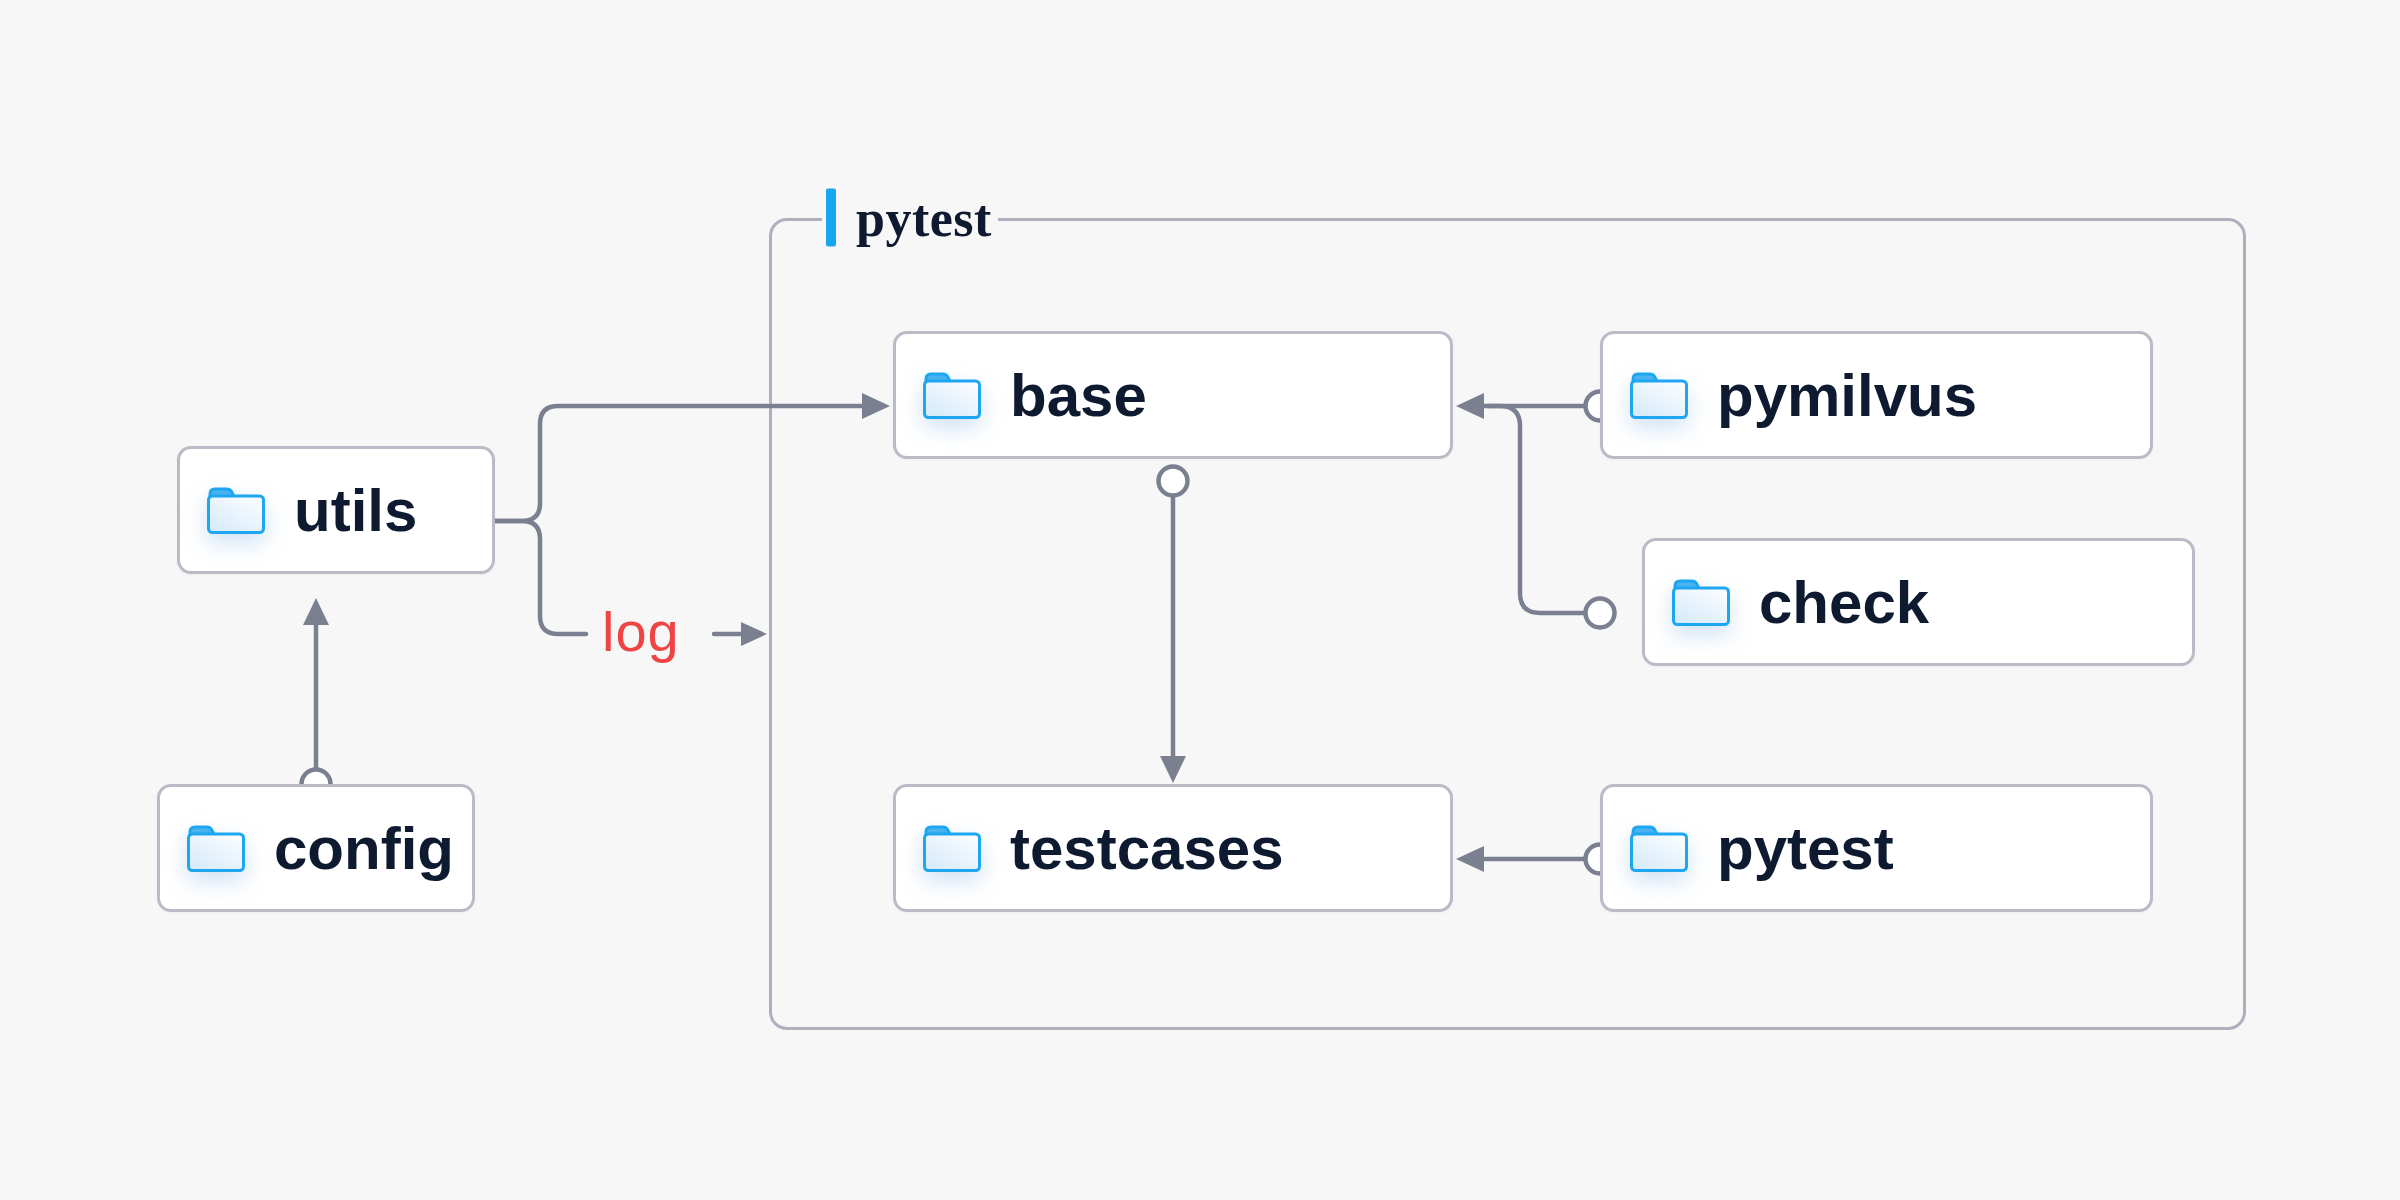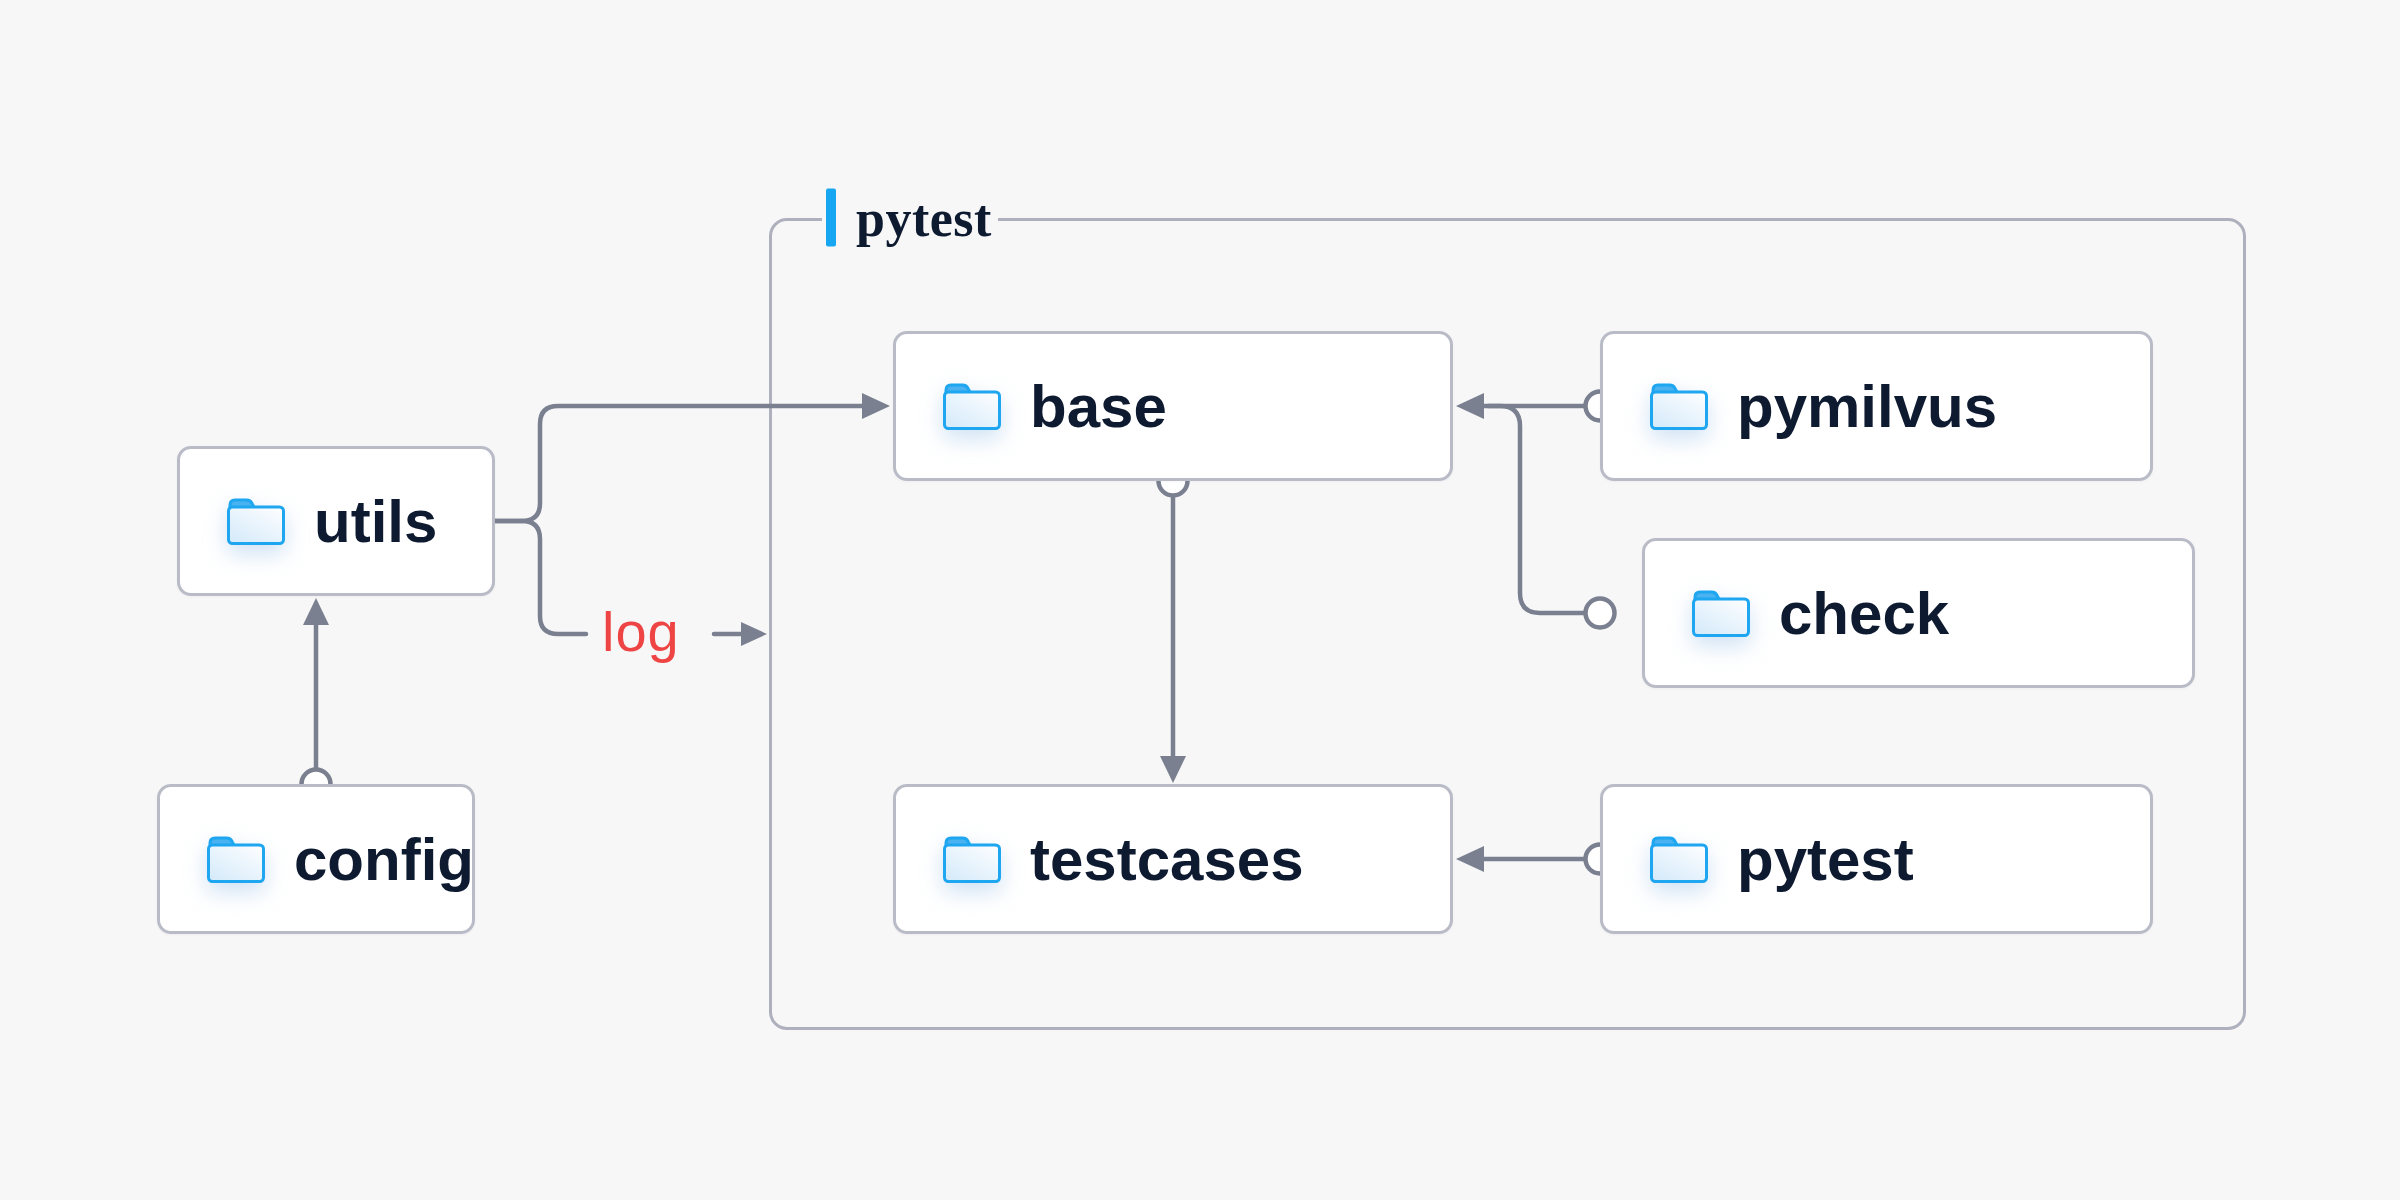--- a/index.html
+++ b/index.html
@@ -28,22 +28,22 @@
   .accent-bar { width: 10px; height: 58px; background: #17a6f1; border-radius: 2px; }
   .group-title { font-size: 52px; font-weight: 700; color: #0d1a30; letter-spacing: 0.5px; }
 
   
   .node {
     position: absolute;
     background: #ffffff;
     border: 3px solid #b9bcc7; border-radius: 14px;
     box-sizing: border-box;
     display: flex; align-items: center;
-    padding-left: 44px; gap: 26px;
-    height: 150px;
+    padding-left: 24px; gap: 26px;
+    height: 128px;
     box-shadow: 0 1px 3px rgba(20,30,60,0.04);
   }
   .node .label { font-size: 60px; font-weight: 700; color: #0d1a30; letter-spacing: 0px; }
   .folder { flex: 0 0 auto; filter: drop-shadow(0 9px 11px rgba(100,160,220,0.30)); }
 
   .n-utils     { left: 157px;  top: 446px; width: 318px; margin-left: 20px; }
   .n-config    { left: 157px;  top: 784px; width: 318px; }
   .n-base      { left: 893px;  top: 331px; width: 560px; }
   .n-testcases { left: 893px;  top: 784px; width: 560px; }
   .n-pymilvus  { left: 1600px; top: 331px; width: 553px; }

